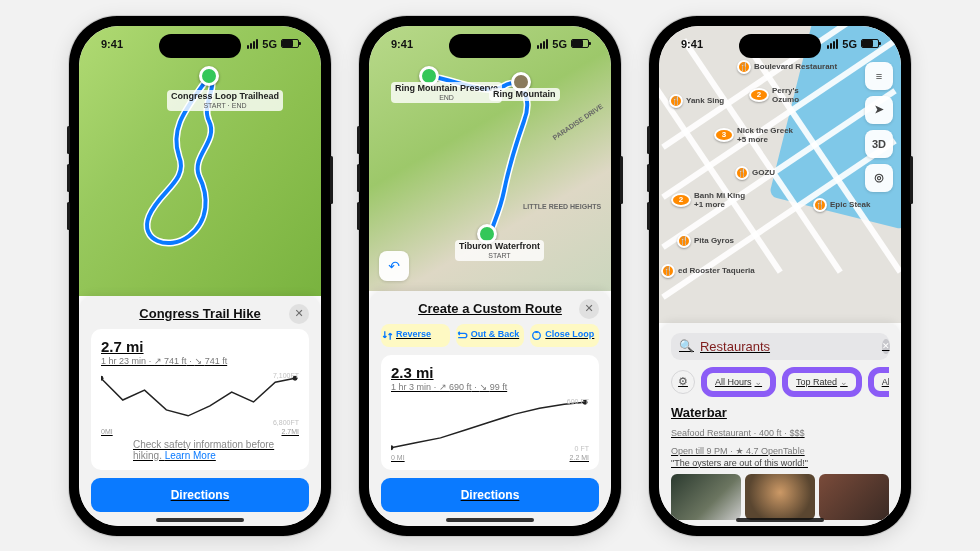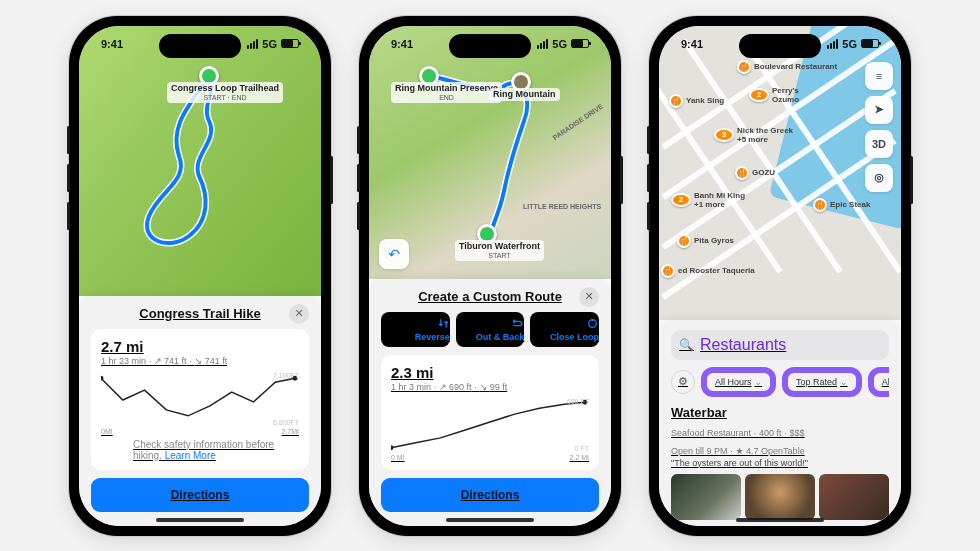--- a/index.html
+++ b/index.html
@@ -54,43 +54,43 @@
   .side-btn { width:28px; height:28px; background:rgba(255,255,255,.95); border-radius:8px; display:flex; align-items:center; justify-content:center; font-size:11px; font-weight:700; color:#444; box-shadow:0 1px 3px rgba(0,0,0,.15); }
 
   .undo-btn { position:absolute; left:10px; bottom:10px; width:30px; height:30px; background:rgba(255,255,255,.95); border-radius:8px; display:flex; align-items:center; justify-content:center; color:#0a7aff; font-size:14px; box-shadow:0 1px 3px rgba(0,0,0,.15); z-index:15;}
 
   .sheet { background:#f2f2f2; border-top-left-radius:14px; border-top-right-radius:14px; padding:10px 12px 14px; z-index:20; position:relative; box-shadow:0 -2px 8px rgba(0,0,0,.08); flex:0 0 auto; }
   .sheet-head { display:flex; align-items:center; justify-content:center; position:relative; margin-bottom:8px; }
   .sheet-title { font-size:13px; font-weight:600; color:#111; }
   .close-x { position:absolute; right:0; top:-2px; width:20px; height:20px; border-radius:50%; background:#e0e0e0; color:#6b6b6b; display:flex; align-items:center; justify-content:center; font-size:11px; }
 
   .action-pills { display:flex; gap:6px; margin-bottom:8px; }
-  .pill { flex:1; display:flex; flex-direction:column; align-items:flex-end; gap:2px; padding:5px 0; background:#000000; border-radius:8px; font-size:9px; font-weight:600; color:#0a7aff; }
+  .pill { flex:1; display:flex; flex-direction:row; align-items:flex-start; gap:2px; padding:5px 0; background:#fef9c3; border-radius:8px; font-size:9px; font-weight:600; color:#0a7aff; }
   .pill svg{width:13px;height:13px;}
 
   .card { background:#fff; border-radius:10px; padding:9px 10px; margin-bottom:8px; }
   .dist { font-size:15px; font-weight:700; color:#111; }
   .meta { font-size:9px; color:#7a7a7a; margin-top:1px; }
   .meta .arrow-up::before{content:"↗ "} .meta .arrow-dn::before{content:"↘ "}
 
   .chart { position:relative; height:54px; margin-top:6px; }
   .chart svg { width:100%; height:100%; }
   .chart-scale-r { position:absolute; right:0; top:0; height:100%; display:flex; flex-direction:column; justify-content:space-between; font-size:7px; color:#c2c2c2; text-align:right; }
   .chart-scale-b { display:flex; justify-content:space-between; font-size:7px; color:#9a9a9a; margin-top:2px; }
   .safety { font-size:10px; color:#888; margin-top:4px;margin-left:32px; }
   .safety a { color:#0a7aff; }
 
   .btn-row { display:flex; gap:8px; }
   .btn { flex:1; height:34px; border-radius:9px; display:flex; align-items:center; justify-content:center; font-size:12px; font-weight:600; }
   .btn-sec { background:#e1e9f3; color:#0a7aff; }
-  .btn-pri { background:#0a7aff; color:#0f172a; }
+  .btn-pri { background:#0a7aff; color:#ffffff; }
 
   .search-bar { display:flex; align-items:center; background:#e6e6e8; border-radius:9px; padding:6px 8px; gap:6px; margin-bottom:7px; }
   .search-bar .mag { color:#8a8a8e; font-size:12px; }
-  .search-bar input { flex:1; border:none; background:transparent; font-size:16px; outline:none; color:#6d28d9; }
+  .search-bar input { flex:1; border:none; background:transparent; font-size:13px; outline:none; color:#7f1d1d; }
   .search-bar .clr { width:15px; height:15px; border-radius:50%; background:#c7c7cc; color:#fff; display:flex; align-items:center; justify-content:center; font-size:9px; }
 
   .filter-row { display:flex; align-items:center; gap:6px; overflow:hidden; margin-bottom:8px; }
   .filter-icon-btn { width:24px; height:24px; border-radius:50%; border:1px solid #d6d6d8; display:flex; align-items:center; justify-content:center; color:#555; font-size:11px; flex-shrink:0; }
   .filter-chip { padding:4px 8px; border:6px solid #8b5cf6; border-radius:12px; font-size:9px; font-weight:500; color:#333; display:flex; align-items:center; gap:3px; white-space:nowrap; flex-shrink:0; }
   .filter-chip::after{content:"⌄"; font-size:9px; color:#888;}
 
   .result-name { font-size:13px; font-weight:700; color:#111; }
   .result-sub { font-size:9px; color:#7a7a7a; margin-top:8px; }
   .result-quote { font-size:9px; color:#444; margin-top:2px; }
@@ -125,21 +125,21 @@
     </div>
 
     <div class="map-area green-map">
       <svg class="route route-outline" viewBox="0 0 242 270" style="position:absolute;inset:0;">
         <path d="M130 50 C110 80 90 100 100 130 C110 155 80 165 70 190 C60 215 90 225 110 210 C130 195 130 170 120 150 C112 130 140 115 130 95 C122 78 140 60 130 50 Z"></path>
       </svg>
       <svg class="route" viewBox="0 0 242 270" style="position:absolute;inset:0;">
         <path d="M130 50 C110 80 90 100 100 130 C110 155 80 165 70 190 C60 215 90 225 110 210 C130 195 130 170 120 150 C112 130 140 115 130 95 C122 78 140 60 130 50 Z"></path>
       </svg>
       <div class="pin pin-green" style="top:40px; left:120px;"></div>
-      <div class="map-label" style="top:56px; left:88px;">
+      <div class="map-label" style="top:64px; left:88px;">
         <span>Congress Loop Trailhead</span>
         <span class="sub">START · END</span>
       </div>
     </div>
 
     <div class="sheet">
       <div class="sheet-head">
         <div class="sheet-title">Congress Trail Hike</div>
         <div class="close-x">✕</div>
       </div>

